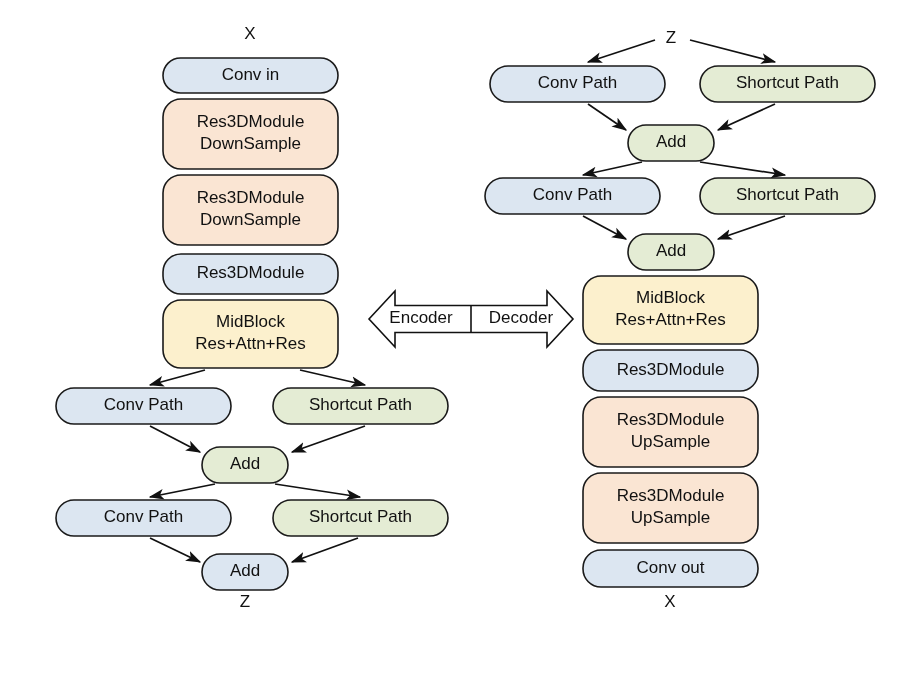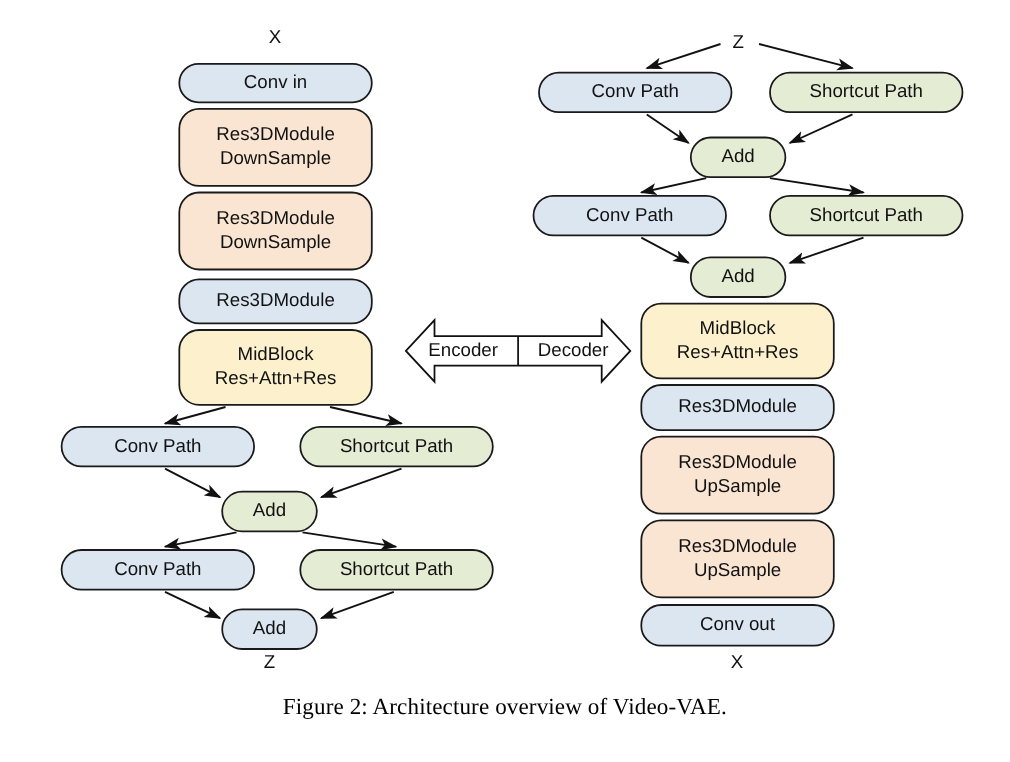--- a/index.html
+++ b/index.html
@@ -213,15 +213,14 @@
         <text x="520.98" y="319" class="split-label">Decoder</text>
       </g>
     <g id="io-layer">
         <text x="250" y="35" class="io-label">X</text>
         <text x="245" y="603" class="io-label">Z</text>
         <text x="671" y="39" class="io-label">Z</text>
         <text x="670" y="603" class="io-label">X</text>
       </g>
   </svg>
 
-  <div class="caption">Figure 2: Architecture overview of Video-VAE.</div>
 
 </div>
 
 </body></html>

